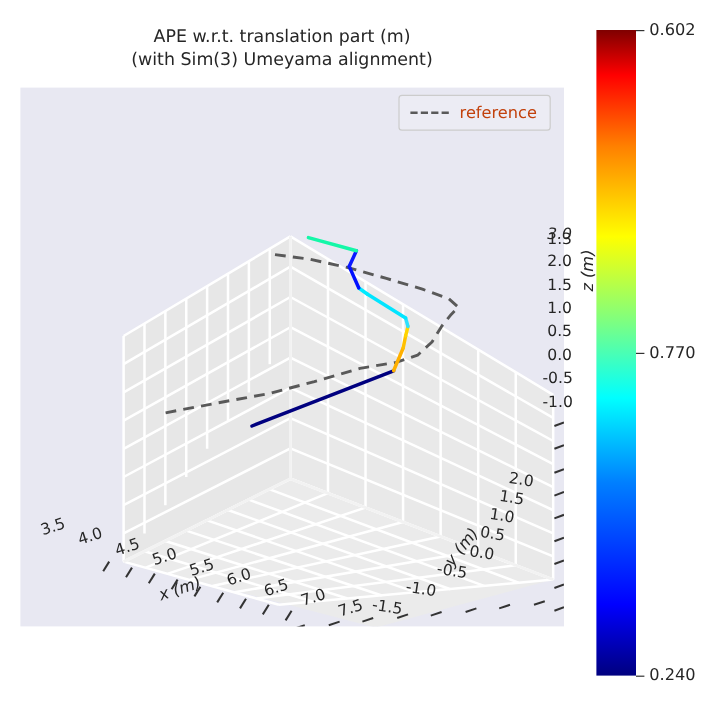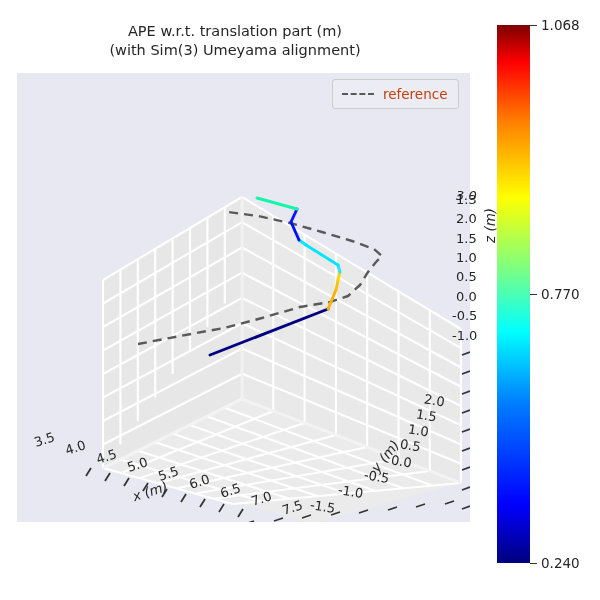--- a/index.html
+++ b/index.html
@@ -321,21 +321,21 @@
 
   <div id="legend-box">
     <span class="lg-line"></span>
     <span class="lg-text">reference</span>
   </div>
 
   <div class="cb-wrap">
     <div class="cb-bar"></div>
 
     <div class="cb-tick" style="top:0px;"></div>
-    <div class="cb-tick-label" style="top:0px;">1.068</div>
+    <div class="cb-tick-label" style="top:0px;">0.602</div>
 
     <div class="cb-tick" style="top:269px;"></div>
     <div class="cb-tick-label" style="top:269px;">0.770</div>
 
     <div class="cb-tick" style="top:538px;"></div>
     <div class="cb-tick-label" style="top:538px;">0.240</div>
   </div>
 
 </div>
 

